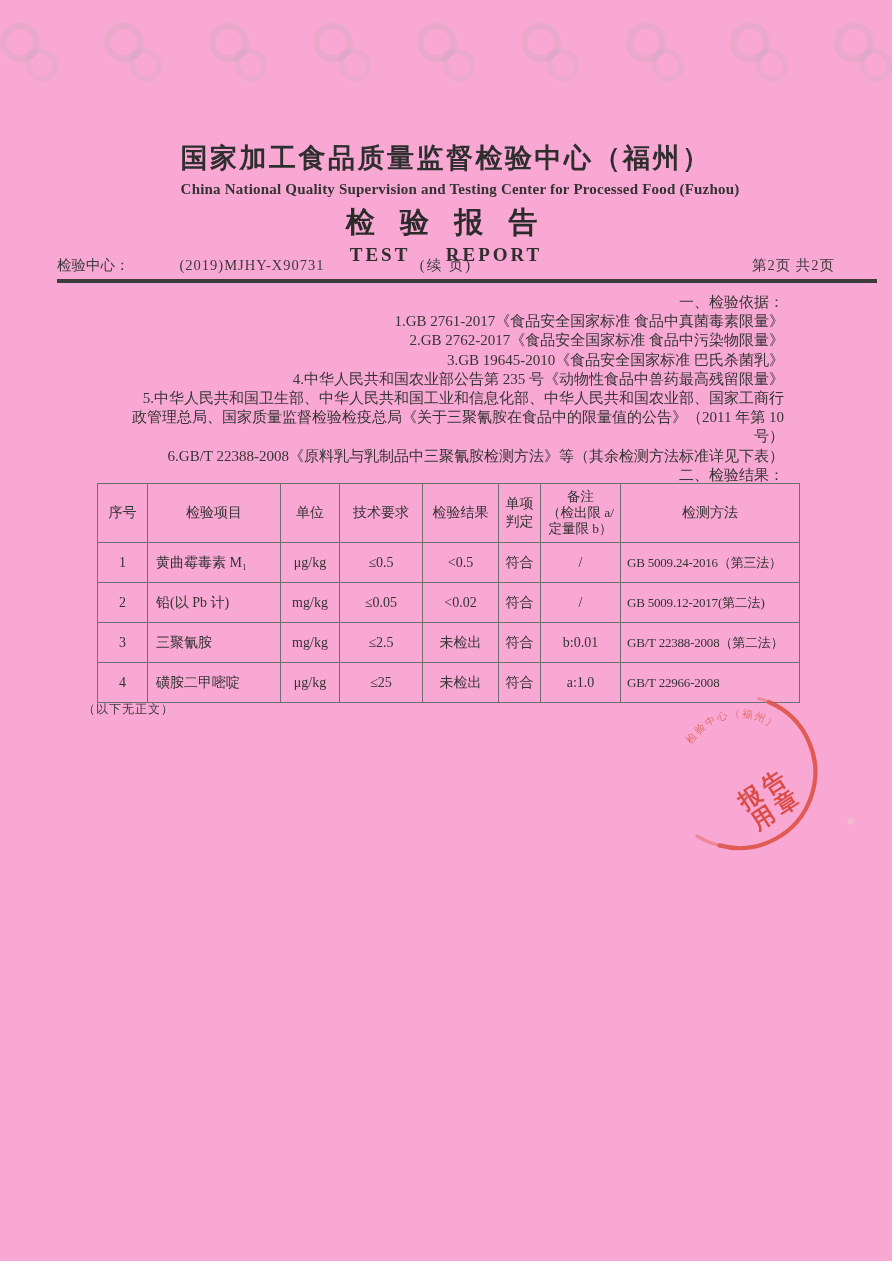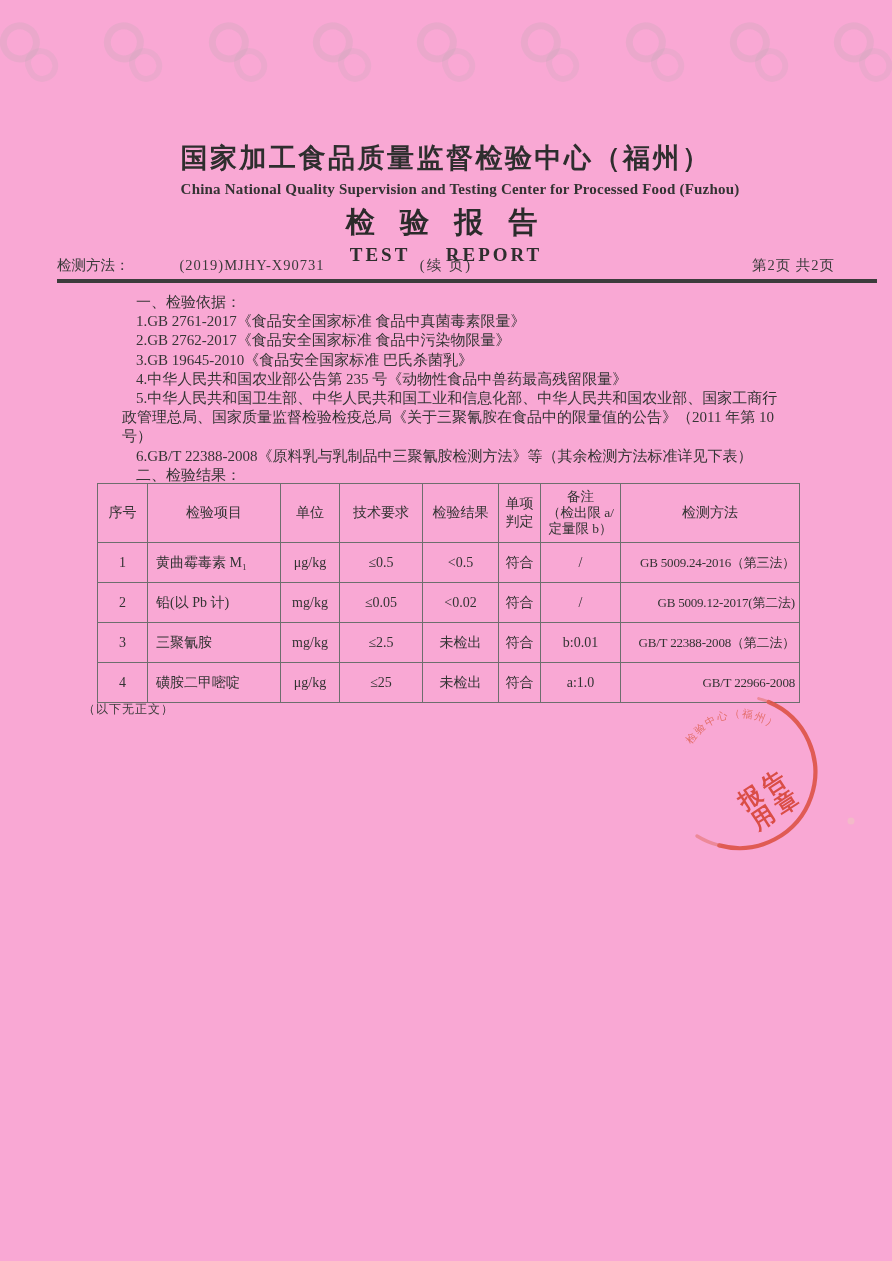--- a/index.html
+++ b/index.html
@@ -23,31 +23,31 @@
   .title-en{margin-top:1px;font-size:19px;font-weight:bold;letter-spacing:3px;word-spacing:28px;color:#2e2e2e;}
   
   .meta-row{position:absolute;top:256px;left:57px;width:778px;height:20px;font-size:14.5px;color:#3a3a3a;}
   .meta-left{position:absolute;left:0;top:0;}
   .meta-left .num{margin-left:22px;letter-spacing:1px;padding-left:28px;}
   .meta-center{position:absolute;left:50%;transform:translateX(-50%);top:0;letter-spacing:2px;}
   .meta-right{position:absolute;right:0;top:0;letter-spacing:1px;}
   .rule{position:absolute;top:279px;left:57px;width:820px;height:3.5px;background:#3c3c3c;}
   
   .basis{position:absolute;top:293px;left:122px;width:662px;font-size:15px;line-height:19.2px;color:#353535;}
-  .basis .line{white-space:pre-line;text-indent:14px;}
+  .basis .line{white-space:pre-line;text-indent:14px;text-align:right;}
   
   .tbl{position:absolute;top:483px;left:97px;border-collapse:collapse;table-layout:fixed;width:702px;
     font-size:14px;color:#333;}
   .tbl th,.tbl td{border:1.6px solid #6e6e6e;text-align:center;vertical-align:middle;
     padding:1px 4px;box-sizing:border-box;font-weight:normal;}
   .tbl thead tr{height:59px;}
   .tbl tbody tr{height:40px;}
   .tbl .remark-h{white-space:pre-line;font-size:13.5px;line-height:16px;}
   .tbl td.item{text-align:left;padding-left:8px;}
-  .tbl td.method{text-align:right;padding-left:6px;font-size:13px;letter-spacing:-.2px;}
+  .tbl td.method{text-align:left;padding-left:6px;font-size:13px;letter-spacing:-.2px;}
   .note{position:absolute;top:701px;left:83px;width:702px;font-size:12px;color:#3a3a3a;letter-spacing:1px;}
   
   .stamp{position:absolute;left:630px;top:670px;width:240px;height:200px;}
 </style>
 </head>
 <body>
 
 <div class="page">
 
   <div class="wm-row">
@@ -64,21 +64,21 @@
 
   <div class="hdr">
     <div class="org-cn">国家加工食品质量监督检验中心（福州）</div>
     <div class="org-en">China National Quality Supervision and Testing Center for Processed Food (Fuzhou)</div>
     <div class="title-cn">检 验 报 告</div>
     <div class="title-en">TEST REPORT</div>
   </div>
 
   <div class="meta-row">
     <span class="meta-left">
-      <span>检测方法：</span><span class="num">(2019)MJHY-X90731</span>
+      <span>检验中心：</span><span class="num">(2019)MJHY-X90731</span>
     </span>
     <span class="meta-center">(续 页)</span>
     <span class="meta-right">第2页 共2页</span>
   </div>
 
   <div class="rule"></div>
 
   <div class="basis">
     <div class="line">一、检验依据：</div>
     <div class="line">1.GB 2761-2017《食品安全国家标准 食品中真菌毒素限量》</div>

